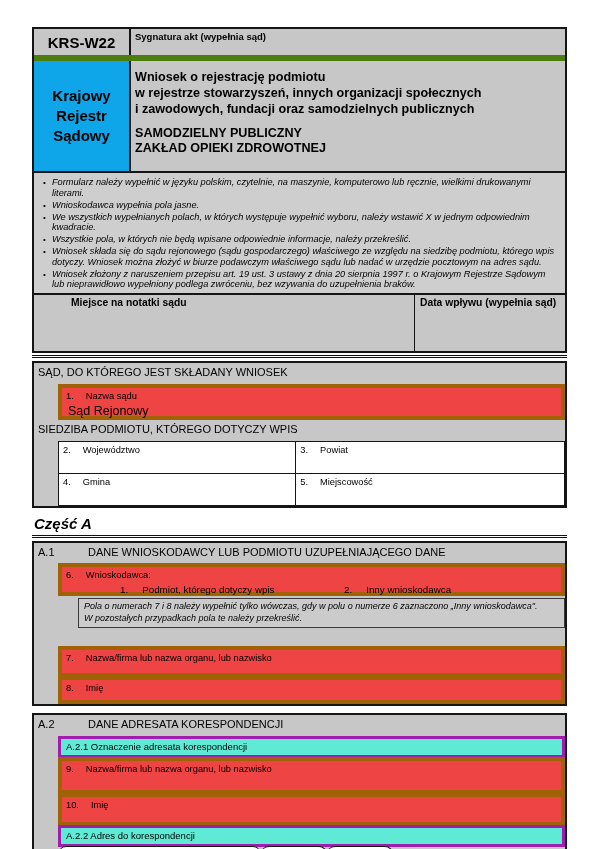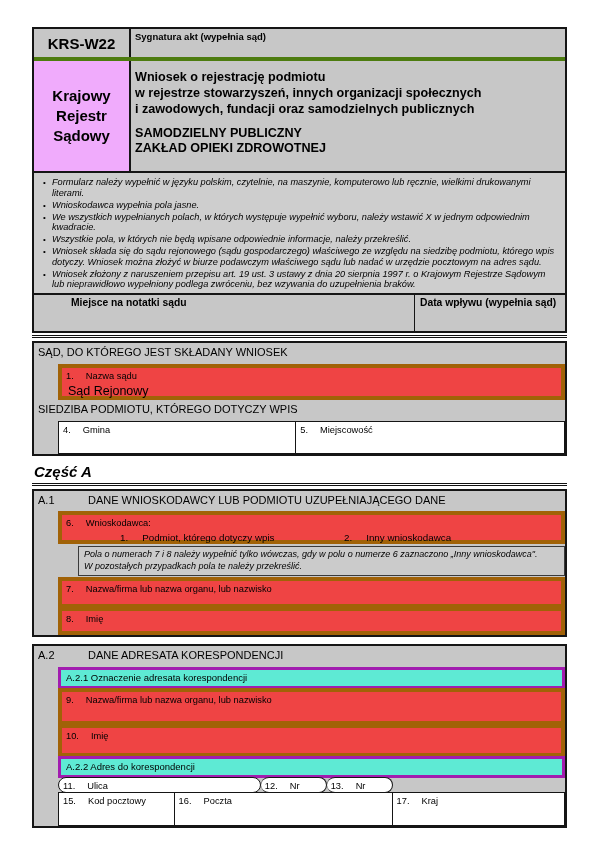--- a/index.html
+++ b/index.html
@@ -6,38 +6,38 @@
   html,body { margin:0; padding:0; }
   body {
     width:600px; height:849px; overflow:hidden;
     background:#ffffff; color:#000;
     font-family:"Liberation Sans", sans-serif;
   }
   .page { padding:27px 33px 0 32px; }
 
   
   .hdr { border:2px solid #151515; }
-  .hdr-row1 { display:flex; background:#c7c7c7; border-bottom:4px solid #4d7c0f; height:32px; }
+  .hdr-row1 { display:flex; background:#c7c7c7; border-bottom:6px solid #4d7c0f; height:32px; }
   .hdr-code { width:97px; border-right:2px solid #151515; display:flex; align-items:center; justify-content:center;
               font-weight:bold; font-size:15px; }
   .hdr-sig  { flex:1; font-size:9.5px; font-weight:bold; padding:2px 4px; }
   .hdr-row2 { display:flex; height:110px; }
-  .hdr-registry { width:97px; background:#f0abfc; border-right:2px solid #151515; display:flex; align-items:center;
+  .hdr-registry { width:97px; background:#0ea5e9; border-right:2px solid #151515; display:flex; align-items:center;
                   justify-content:center; text-align:center; font-weight:bold; font-size:15px; line-height:1.35; }
   .hdr-title { flex:1; background:#c7c7c7; padding:9px 4px 4px; }
   .t-line { font-size:12.6px; font-weight:bold; line-height:1.26; }
   .t-sub  { margin-top:8px; }
 
   
   .instructions { border:2px solid #151515; border-top:0; background:#cecece; padding:3px 6px 2px 3px; }
   .instr-item { display:flex; font-style:italic; font-size:9.2px; line-height:1.17; margin:1px 0; }
   .bullet { flex:0 0 15px; text-align:center; font-size:8px; line-height:11px; font-style:normal; }
 
   
-  .notes { display:flex; border:2px solid #151515; border-top:0; background:#c7c7c7; height:38px; }
+  .notes { display:flex; border:2px solid #151515; border-top:0; background:#c7c7c7; height:58px; }
   .notes-left  { width:381px; border-right:1.5px solid #151515; font-weight:bold; font-size:10.3px; padding:2px 0 0 37px; }
   .notes-right { flex:1; font-weight:bold; font-size:10.3px; padding:2px 0 0 5px; }
 
   .double-rule { height:3px; border-top:1px solid #111; border-bottom:1px solid #111; margin:2px 0 3px; }
 
   
   .section { border:2px solid #151515; background:#c7c7c7; }
   .band { font-size:11px; padding:3px 4px 4px 4px; line-height:1.25;border-radius:6px; }
   .scode { display:inline-block; width:50px; }
   .fbox, .frow, .subband, .note { margin-left:24px; }
@@ -47,21 +47,21 @@
   .fno { display:inline-block; margin-right:12px; }
   .fvalue { font-size:12.5px; padding:2px 0 1px 2px; }
   .frow { display:flex; }
   .fcell { background:#fff; border:1px solid #151515; border-left:0; padding:2px 4px; }
   .fcell:first-child { border-left:1px solid #151515; }
   .optline { display:flex; font-size:9.8px; margin-top:3px; }
   .opt { display:flex; }
   .opt .fno { margin-right:14px; }
   .opt1 { margin-left:54px; width:224px; }
   .note { margin-left:44px; background:#cbcbcb; border:1px solid #3a3a3a; font-style:italic; font-size:9px;
-          line-height:1.3; padding:2px 5px; margin-top:2px; margin-bottom:1px; }
+          line-height:1.3; padding:2px 5px; margin-top:2px; margin-bottom:18px; }
   .subband { background:#5eead4; border:3px solid #a21caf; font-size:9.5px; padding:2px 5px 3px; }
 
   
   .part-head { font-size:15px; font-weight:bold; font-style:italic; padding:1px 0 1px 2px; }
   .gap6 { height:6px; } .gap7 { height:7px; }
 
   
   .h36 { height:36px; } .h33 { height:33px; } .h31 { height:31px; } .h28 { height:28px; }
   .h37 { height:37px; } .h24 { height:16px;border-radius:11px; } .h34 { height:34px; }
 </style>
@@ -129,20 +129,28 @@
 
   <div class="section">
     <div class="band">SĄD, DO KTÓREGO JEST SKŁADANY WNIOSEK</div>
     <div class="fbox h36">
       <div class="flabel">
         <span class="fno">1.</span><span>Nazwa sądu</span>
       </div>
       <div class="fvalue">Sąd Rejonowy</div>
     </div>
     <div class="band">SIEDZIBA PODMIOTU, KTÓREGO DOTYCZY WPIS</div>
+    <div class="frow">
+      <div class="fcell h33" style="width:47%">
+        <div class="flabel"><span class="fno">2.</span><span>Województwo</span></div>
+      </div>
+      <div class="fcell h33" style="width:53%">
+        <div class="flabel"><span class="fno">3.</span><span>Powiat</span></div>
+      </div>
+    </div>
     <div class="frow">
       <div class="fcell h33" style="width:47%">
         <div class="flabel"><span class="fno">4.</span><span>Gmina</span></div>
       </div>
       <div class="fcell h33" style="width:53%">
         <div class="flabel"><span class="fno">5.</span><span>Miejscowość</span></div>
       </div>
     </div>
   </div>
 

